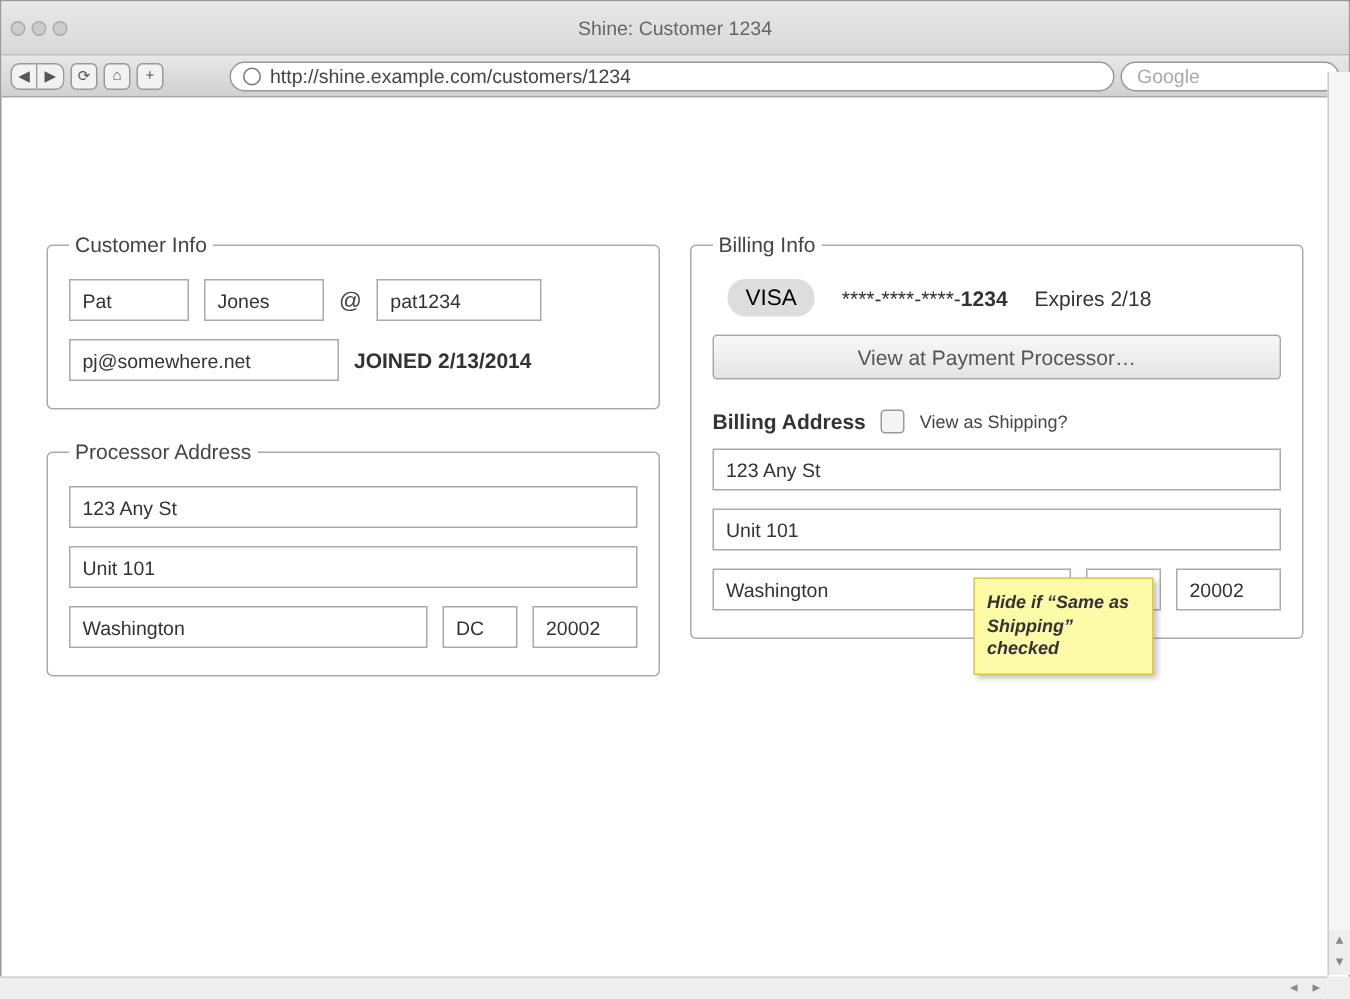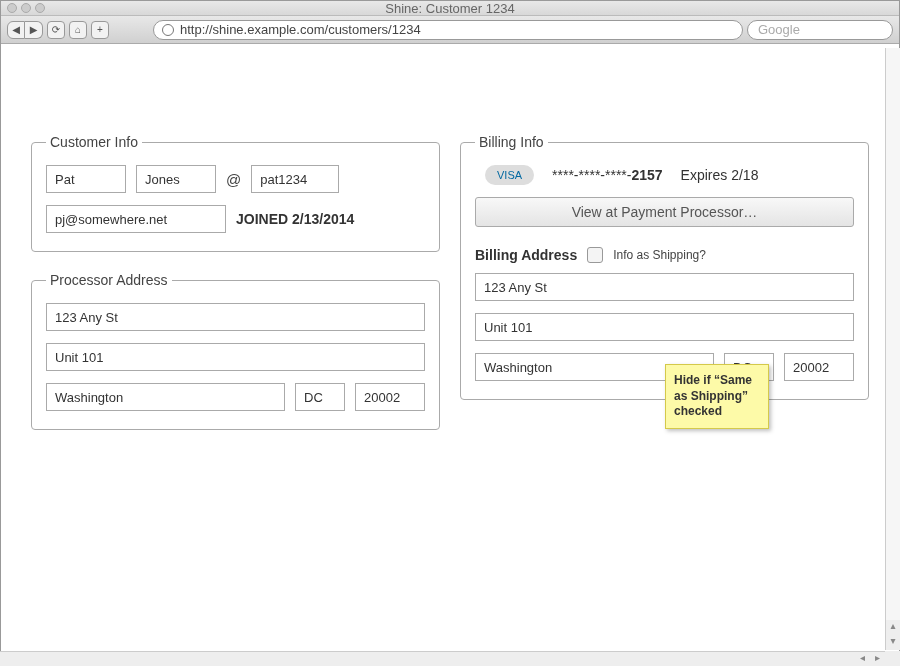--- a/index.html
+++ b/index.html
@@ -17,21 +17,21 @@
       width: 900px;
       height: 666px;
       border: 1px solid #999;
       display: flex;
       flex-direction: column;
       background: #fff;
     }
     .titlebar {
       background: linear-gradient(#e8e8e8, #d8d8d8);
       border-bottom: 1px solid #bbb;
-      height: 15px;
+      height: 36px;
       display: flex;
       align-items: center;
       position: relative;
     }
     .traffic-lights {
       display: flex;
       gap: 4px;
       padding-left: 6px;
     }
     .tl {
@@ -131,22 +131,22 @@
       color: #333;
       background:#fff;
     }
     .at-symbol { font-size:15px; color:#444; }
     .joined { font-weight: bold; font-size: 14px; }
     
     .visa-badge {
       background: #ddd;
       border-radius: 12px;
       padding: 4px 12px;
-      color: #0369a1;
-      font-size: 11px;
+      color: #000000;
+      font-size: 15px;
     }
     .cardnum { font-size: 14px; }
     .cardnum .last4 { font-weight: bold; }
     .expires { font-size: 14px; }
     .btn {
       display:block;
       width:100%;
       height: 30px;
       background: linear-gradient(#f8f8f8,#e4e4e4);
       border: 1px solid #aaa;
@@ -168,29 +168,30 @@
       border:1px solid #999;
       border-radius:3px;
       background:#f4f4f4;
     }
     .small { font-size:12px; color:#444; }
     
     .sticky {
       position: absolute;
       right: 130px;
       top: 320px;
-      width: 104px;
+      width: 120px;
       background: #fdfaa8;
       border:1px solid #d4c94a;
       box-shadow: 2px 2px 4px rgba(0,0,0,0.25);
       padding:8px;
       font-size:12px;
       font-weight:bold;
       line-height:1.3;
       z-index:10;
+      font-style:italic;
     }
     
     .scrollbar-v {
       position:absolute;
       right:0; top:48px; bottom:16px;
       width:15px;
       background:#eee;
       border-left:1px solid #ccc;
       display:flex; flex-direction:column;
     }
@@ -246,21 +247,21 @@
 
   <div class="content">
     <div class="col">
 
       <fieldset>
         <legend>Customer Info</legend>
         <div class="row">
           <input type="text" style="width: 80px;" value="Pat">
           <input type="text" style="width: 80px;" value="Jones">
           <span class="at-symbol">@</span>
-          <input type="text" style="width: 88px;" value="pat1234">
+          <input type="text" style="width: 110px;" value="pat1234">
         </div>
         <div class="row">
           <input type="text" style="width: 180px;" value="pj@somewhere.net">
           <span class="joined">JOINED 2/13/2014</span>
         </div>
       </fieldset>
 
       <fieldset>
         <legend>Processor Address</legend>
         <div class="row">
@@ -277,32 +278,32 @@
       </fieldset>
     </div>
 
     <div class="col">
 
       <fieldset>
         <legend>Billing Info</legend>
         <div class="row" style="gap:18px; padding-left:10px;">
           <span class="visa-badge">VISA</span>
           <span class="cardnum">
-            <span>****-****-****-</span><span class="last4">2157</span>
+            <span>****-****-****-</span><span class="last4">1234</span>
           </span>
           <span class="expires">Expires 2/18</span>
         </div>
         <div class="row">
           <button class="btn">View at Payment Processor…</button>
         </div>
 
         <div class="billing-addr-head">
           <span class="label">Billing Address</span>
           <span class="chk"></span>
-          <span class="small">Info as Shipping?</span>
+          <span class="small">View as Shipping?</span>
         </div>
         <div class="row">
           <input type="text" style="width: 100%;" value="123 Any St">
         </div>
         <div class="row">
           <input type="text" style="width: 100%;" value="Unit 101">
         </div>
         <div class="row">
           <input type="text" style="flex: 1 1 0%;" value="Washington">
           <input type="text" style="width: 50px;" value="DC">

